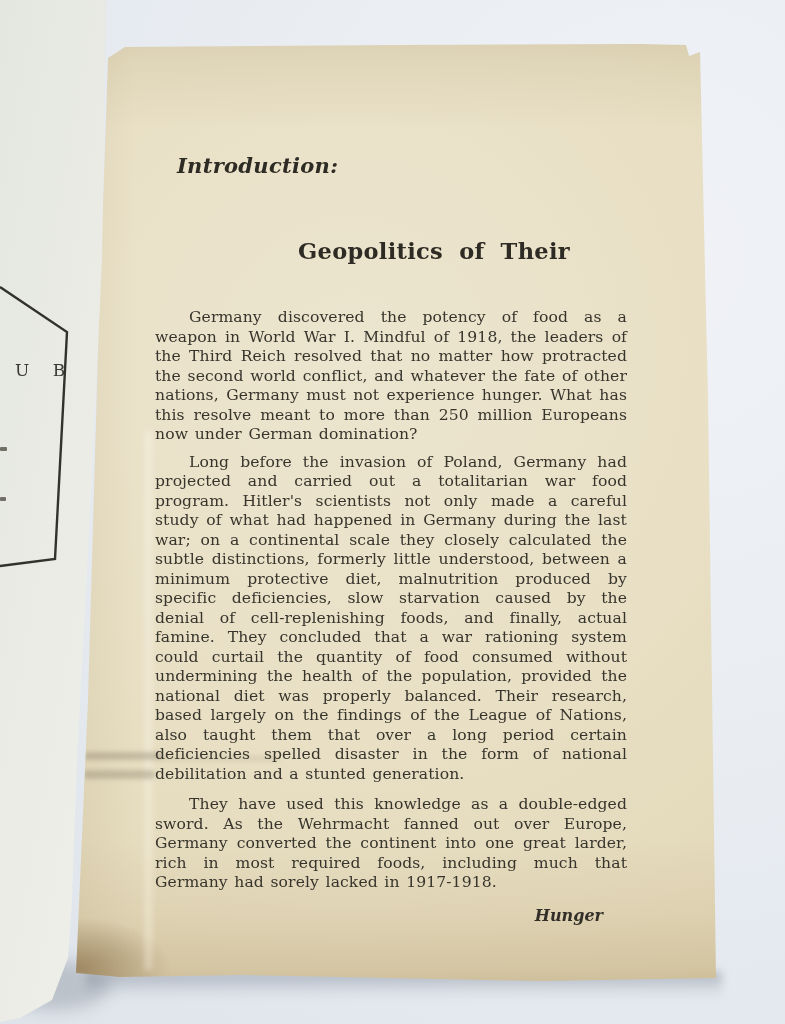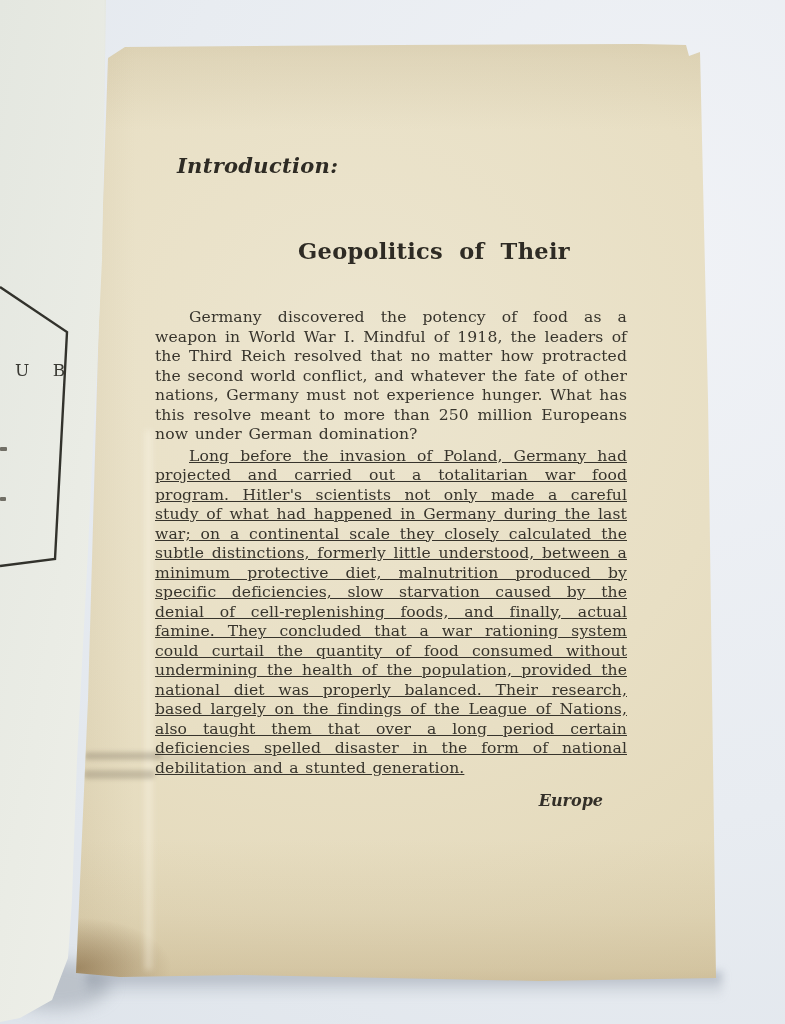--- a/index.html
+++ b/index.html
@@ -59,21 +59,21 @@
     font-size:22.5px;line-height:30px;font-weight:bold;color:#2e2b24;
     text-align:center;word-spacing:8px;letter-spacing:.3px;
     transform:translateX(43px);
   }
   .para{
     margin:0;text-align:justify;text-indent:34px;
     font-size:15.6px;line-height:19.5px;word-spacing:1.5px;letter-spacing:.1px;
     color:#37342c;
   }
   .para.p1{margin-top:42px;}
-  .para.p2{margin-top:2px;text-decoration:underline;}
+  .para.p2{margin-top:8px;}
   .para.p3{margin-top:11px;}
   .page-number{
     margin:13px 24px 0 0;text-align:right;
     font-size:16px;font-style:italic;font-weight:bold;color:#332f28;
   }
   
   .verso{
     position:absolute;left:0;top:0;width:120px;height:1024px;
     clip-path:polygon(0 0,106px 0,102px 260px,88px 550px,77px 760px,72px 900px,68px 958px,52px 1000px,20px 1018px,0 1022px);
     background:
@@ -102,21 +102,22 @@
     <div class="gutter-highlight"></div>
     <div class="smudge s1"></div>
     <div class="smudge s2"></div>
     <div class="smudge s3"></div>
 
     <div class="text-block">
       <div class="section-label">Introduction:</div>
       <h1 class="chapter-title">Geopolitics of Their</h1>
       <p class="para p1">Germany discovered the potency of food as a weapon in World War I.  Mindful of 1918, the leaders of the Third Reich resolved that no matter how protracted the second world conflict, and whatever the fate of other nations, Germany must not experience hunger. What has this resolve meant to more than 250 million Europeans now under German domination?</p>
       <p class="para p2">Long before the invasion of Poland, Germany had projected and carried out a totalitarian war food program. Hitler's scientists not only made a careful study of what had happened in Germany during the last war; on a continental scale they closely calculated the subtle distinctions, formerly little understood, between a minimum protective diet, malnutrition produced by specific deficiencies, slow starvation caused by the denial of cell-replenishing foods, and finally, actual famine.  They concluded that a war rationing system could curtail the quantity of food consumed without undermining the health of the population, provided the national diet was properly balanced. Their research, based largely on the findings of the League of Nations, also taught them that over a long period certain deficiencies spelled disaster in the form of national debilitation and a stunted generation.</p>
-      <div class="page-number">Europe</div>
+      <p class="para p3">They have used this knowledge as a double-edged sword. As the Wehrmacht fanned out over Europe, Germany converted the continent into one great larder, rich in most required foods, including much that Germany had sorely lacked in 1917-1918.</p>
+      <div class="page-number">Hunger</div>
     </div>
   </div>
 
   <div class="verso">
     <div class="verso-inner">
       <svg class="box-fragment" width="120" height="700" viewBox="0 0 120 700">
         <path d="M0,287 L67,332 L55,559 L0,566" fill="none" stroke="#32322c" stroke-width="2.4"></path>
       </svg>
       <div class="fragment-text">U B</div>
       <div class="edge-mark m1"></div>

